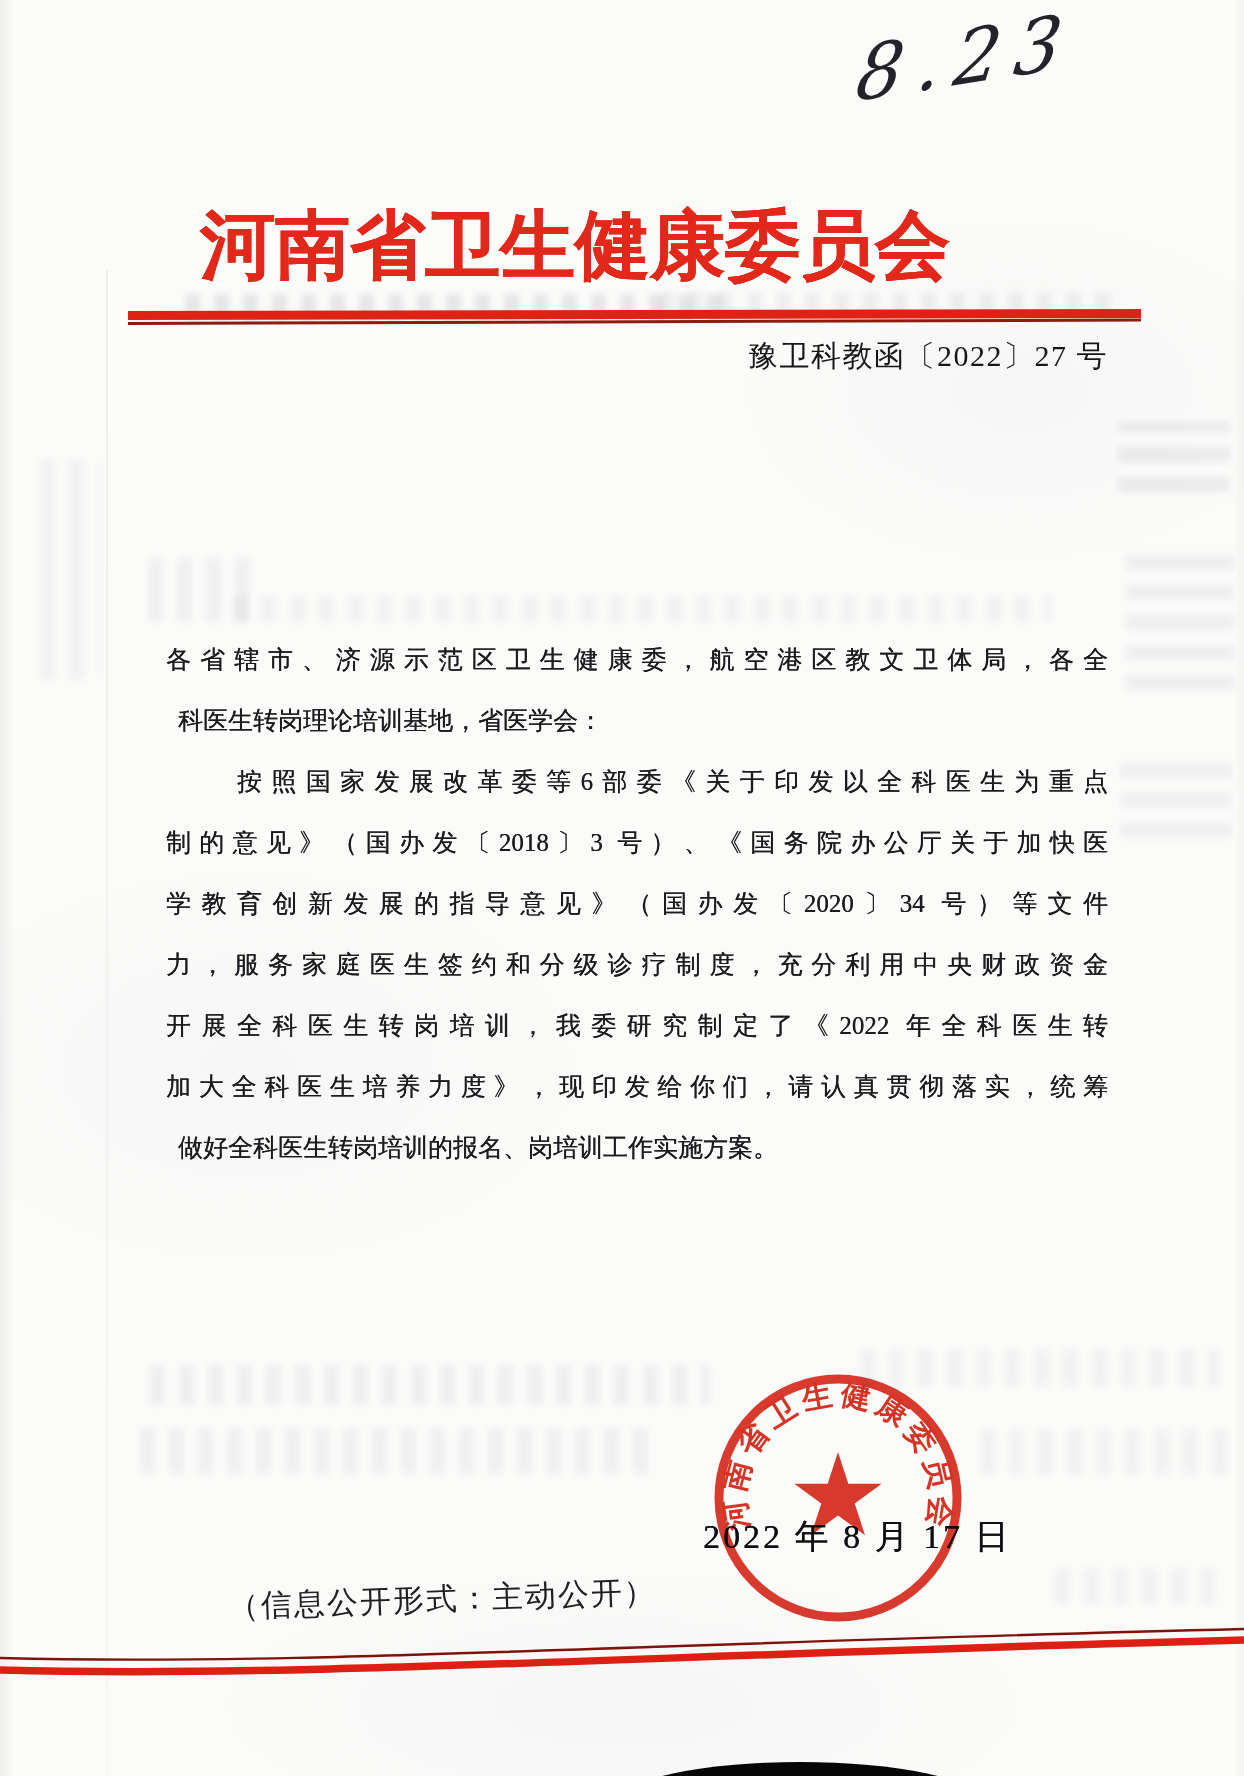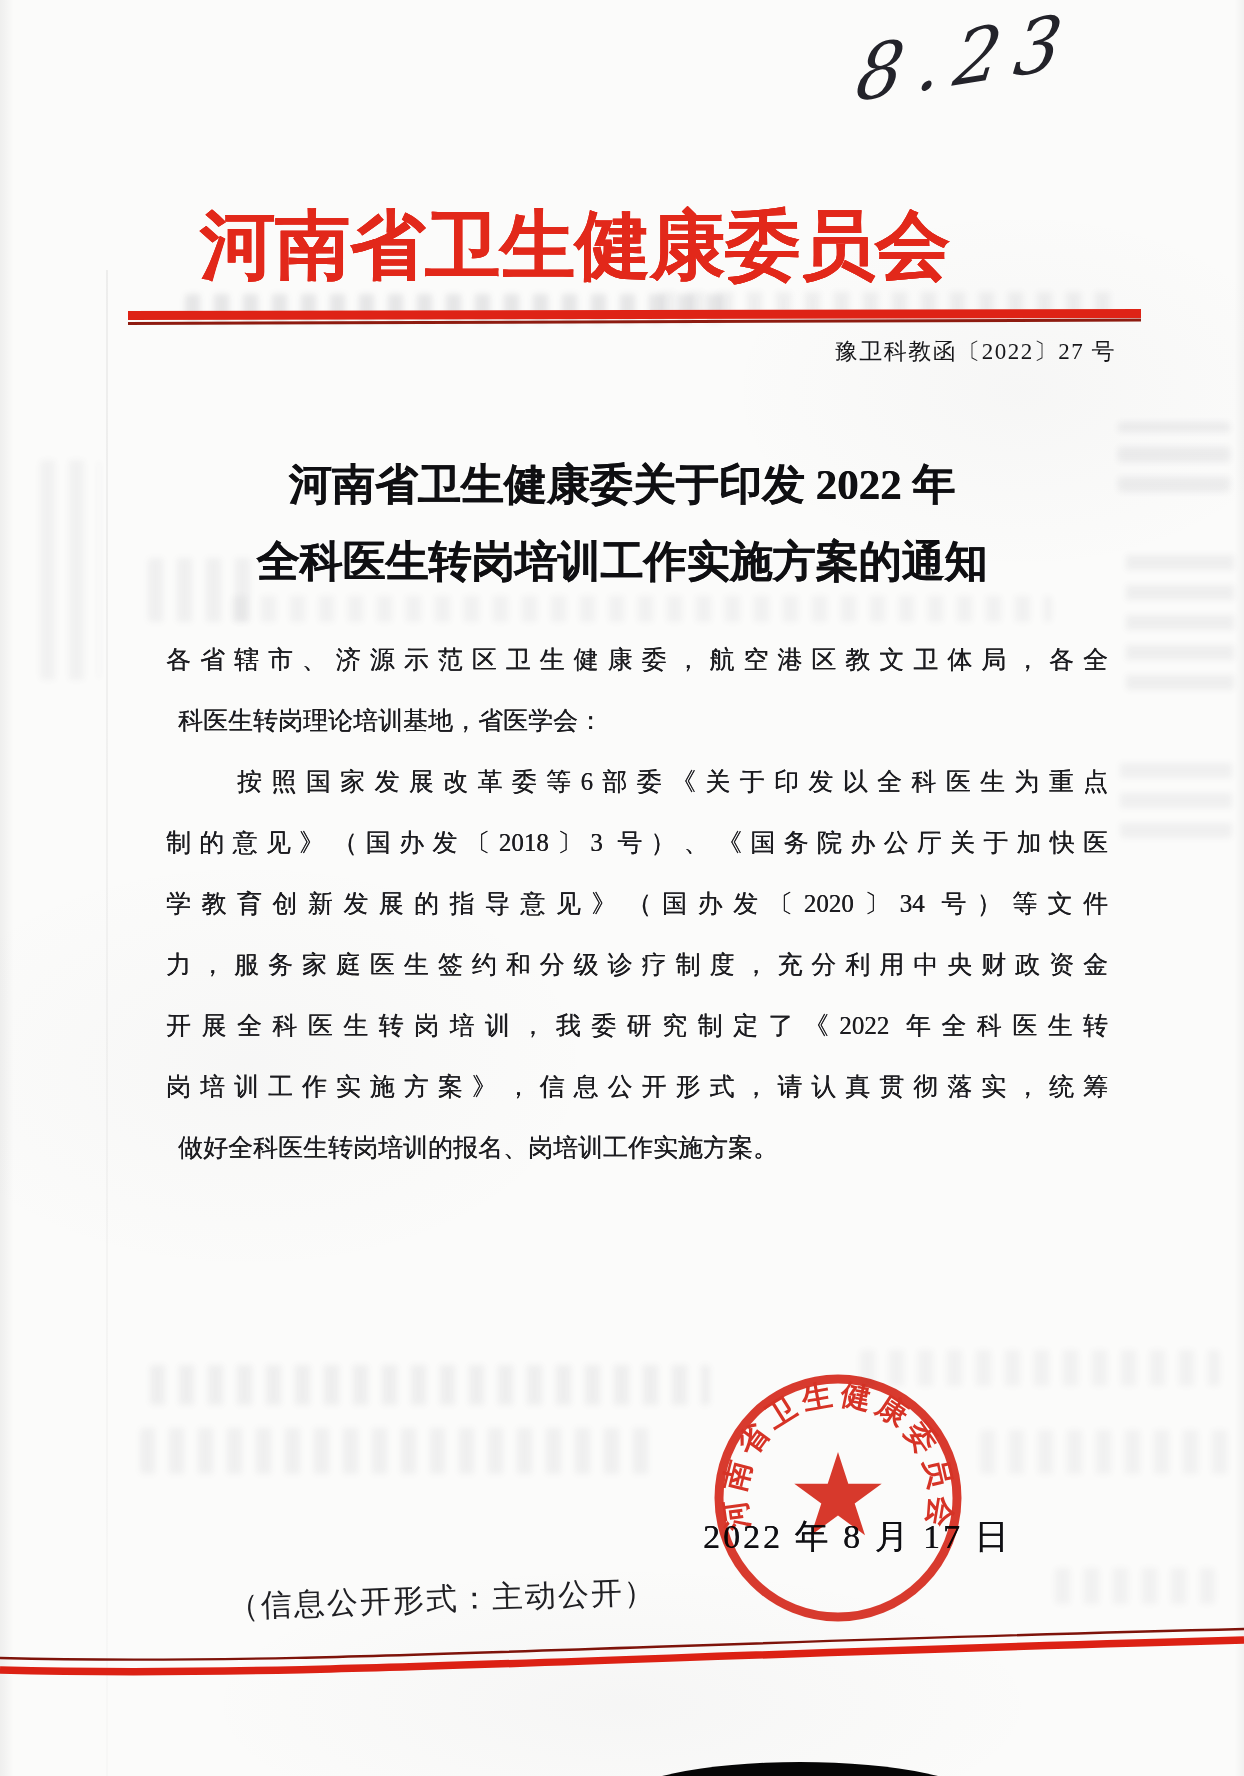--- a/index.html
+++ b/index.html
@@ -30,21 +30,21 @@
     transform:rotate(-9deg) skewX(-16deg);
     font-family:"DejaVu Serif",serif;font-weight:400;
   }
   .letterhead{
     left:200px;top:196px;z-index:3;white-space:nowrap;
     font-size:75px;font-weight:bold;letter-spacing:0px;
     color:#e2281a;text-shadow:0.6px 0 0 #e2281a, 0 0.4px 0 #e2281a;
   }
   .rule-thick{left:128px;top:310px;width:1013px;height:9px;background:#de2316;z-index:2;transform:rotate(-0.12deg);}
   .rule-thin{left:128px;top:322px;width:1013px;height:2.5px;background:#8e1b10;z-index:2;transform:rotate(-0.2deg);transform-origin:left center;}
-  .doc-number{right:128px;top:336px;z-index:3;font-size:23px;color:#17171a;letter-spacing:1.5px;}
+  .doc-number{right:136px;top:336px;z-index:3;font-size:30px;color:#17171a;letter-spacing:1.5px;}
   .title{left:0;top:446px;width:1244px;z-index:3;text-align:center;
     font-size:43px;font-weight:bold;color:#0f0f12;line-height:77px;
     text-shadow:0.4px 0 0 currentColor;}
   .body{left:166px;top:629px;width:942px;z-index:3;font-size:25px;color:#1c1c20;}
   .body .line{height:61px;line-height:61px;text-align:justify;text-align-last:justify;
     text-shadow:0.3px 0 0 currentColor;}
   .body .line.short{text-align-last:left;margin-left:12px;}
   .body .line.indent{text-indent:71px;}
   .date{left:703px;top:1514px;z-index:4;font-size:34px;color:#101014;letter-spacing:3px;
     text-shadow:0.3px 0 0 currentColor;}
@@ -75,34 +75,30 @@
   <div class="crease"></div>
 
   <div class="abs handwriting">8.23</div>
 
   <div class="abs letterhead">河南省卫生健康委员会</div>
   <div class="abs rule-thick"></div>
   <div class="abs rule-thin"></div>
 
   <div class="abs doc-number">豫卫科教函〔2022〕27 号</div>
 
-  <div class="abs title">
-    <div>河南省卫生健康委关于印发 2022 年</div>
-    <div>全科医生转岗培训工作实施方案的通知</div>
-  </div>
 
   <div class="abs body">
     <div class="line">各省辖市、济源示范区卫生健康委，航空港区教文卫体局，各全</div>
     <div class="line short">科医生转岗理论培训基地，省医学会：</div>
     <div class="line indent">按照国家发展改革委等6部委《关于印发以全科医生为重点</div>
     <div class="line">制的意见》（国办发〔2018〕3 号）、《国务院办公厅关于加快医</div>
     <div class="line">学教育创新发展的指导意见》（国办发〔2020〕34 号）等文件</div>
     <div class="line">力，服务家庭医生签约和分级诊疗制度，充分利用中央财政资金</div>
     <div class="line">开展全科医生转岗培训，我委研究制定了《2022 年全科医生转</div>
-    <div class="line">岗培训工作实施方案》，信息公开形式，请认真贯彻落实，统筹</div>
+    <div class="line">加大全科医生培养力度》，现印发给你们，请认真贯彻落实，统筹</div>
     <div class="line short">做好全科医生转岗培训的报名、岗培训工作实施方案。</div>
   </div>
 
   <div class="abs date">2022 年 8 月 17 日</div>
 
   <svg class="abs seal" viewBox="0 0 270 270">
     <defs>
       <path id="sealArc" d="M 50.7 174.3 A 93 93 0 1 1 219.3 174.3" fill="none"></path>
     </defs>
     <circle cx="135" cy="135" r="119" fill="none" stroke="#d8281a" stroke-width="9" opacity="0.96"></circle>

